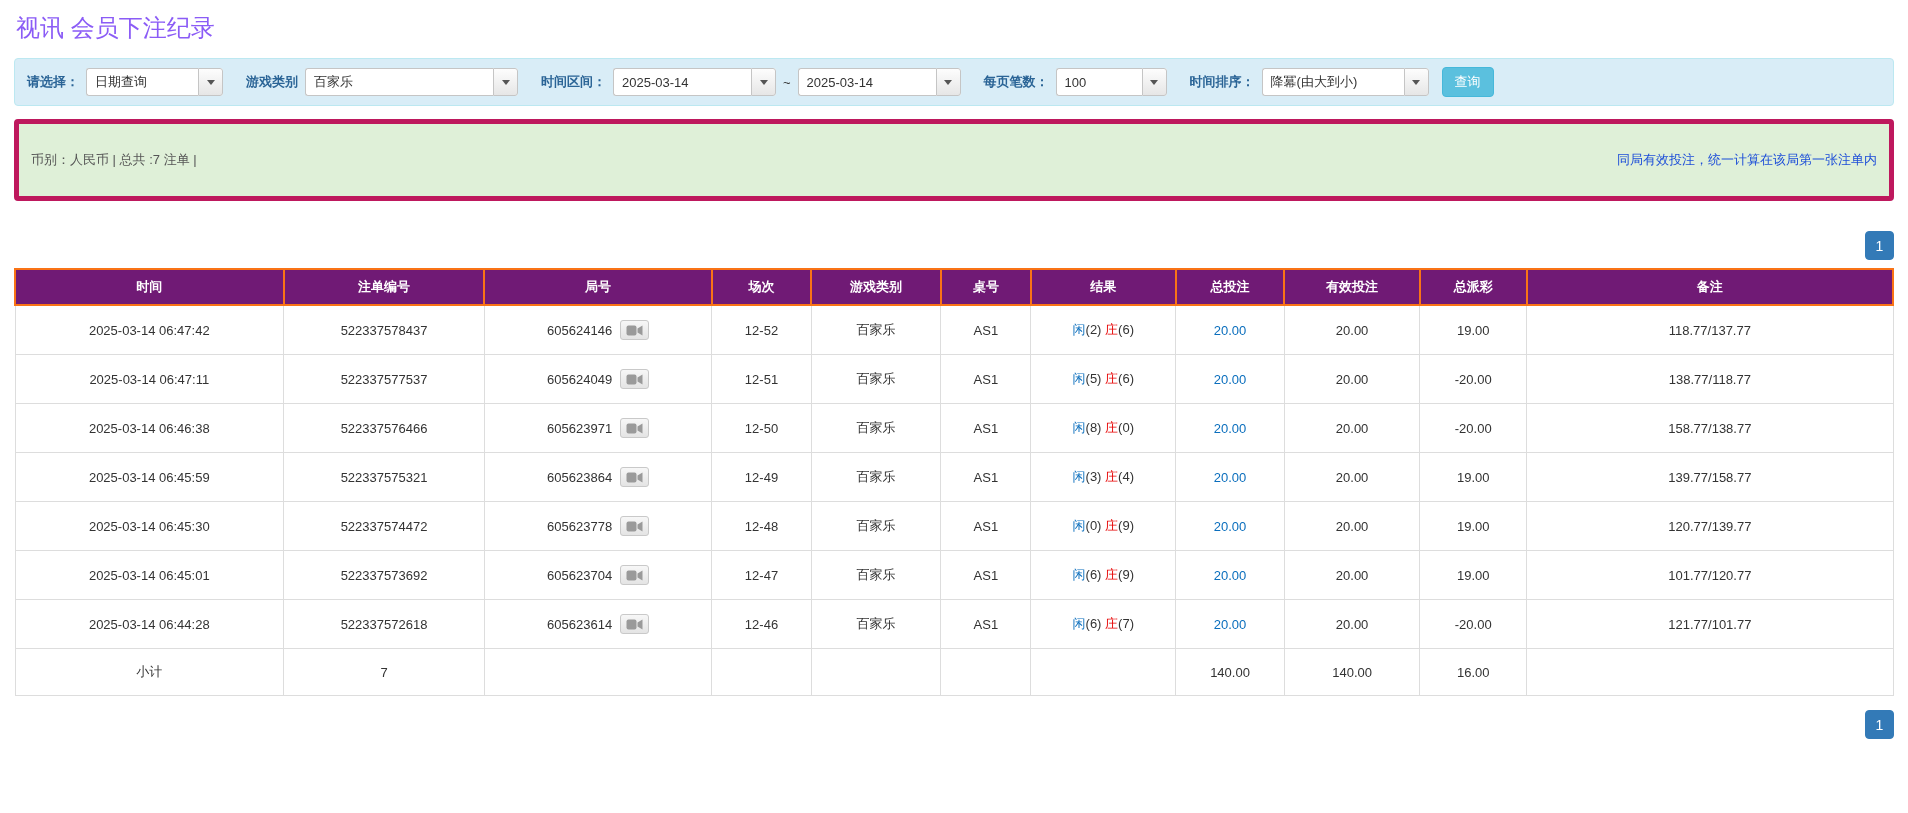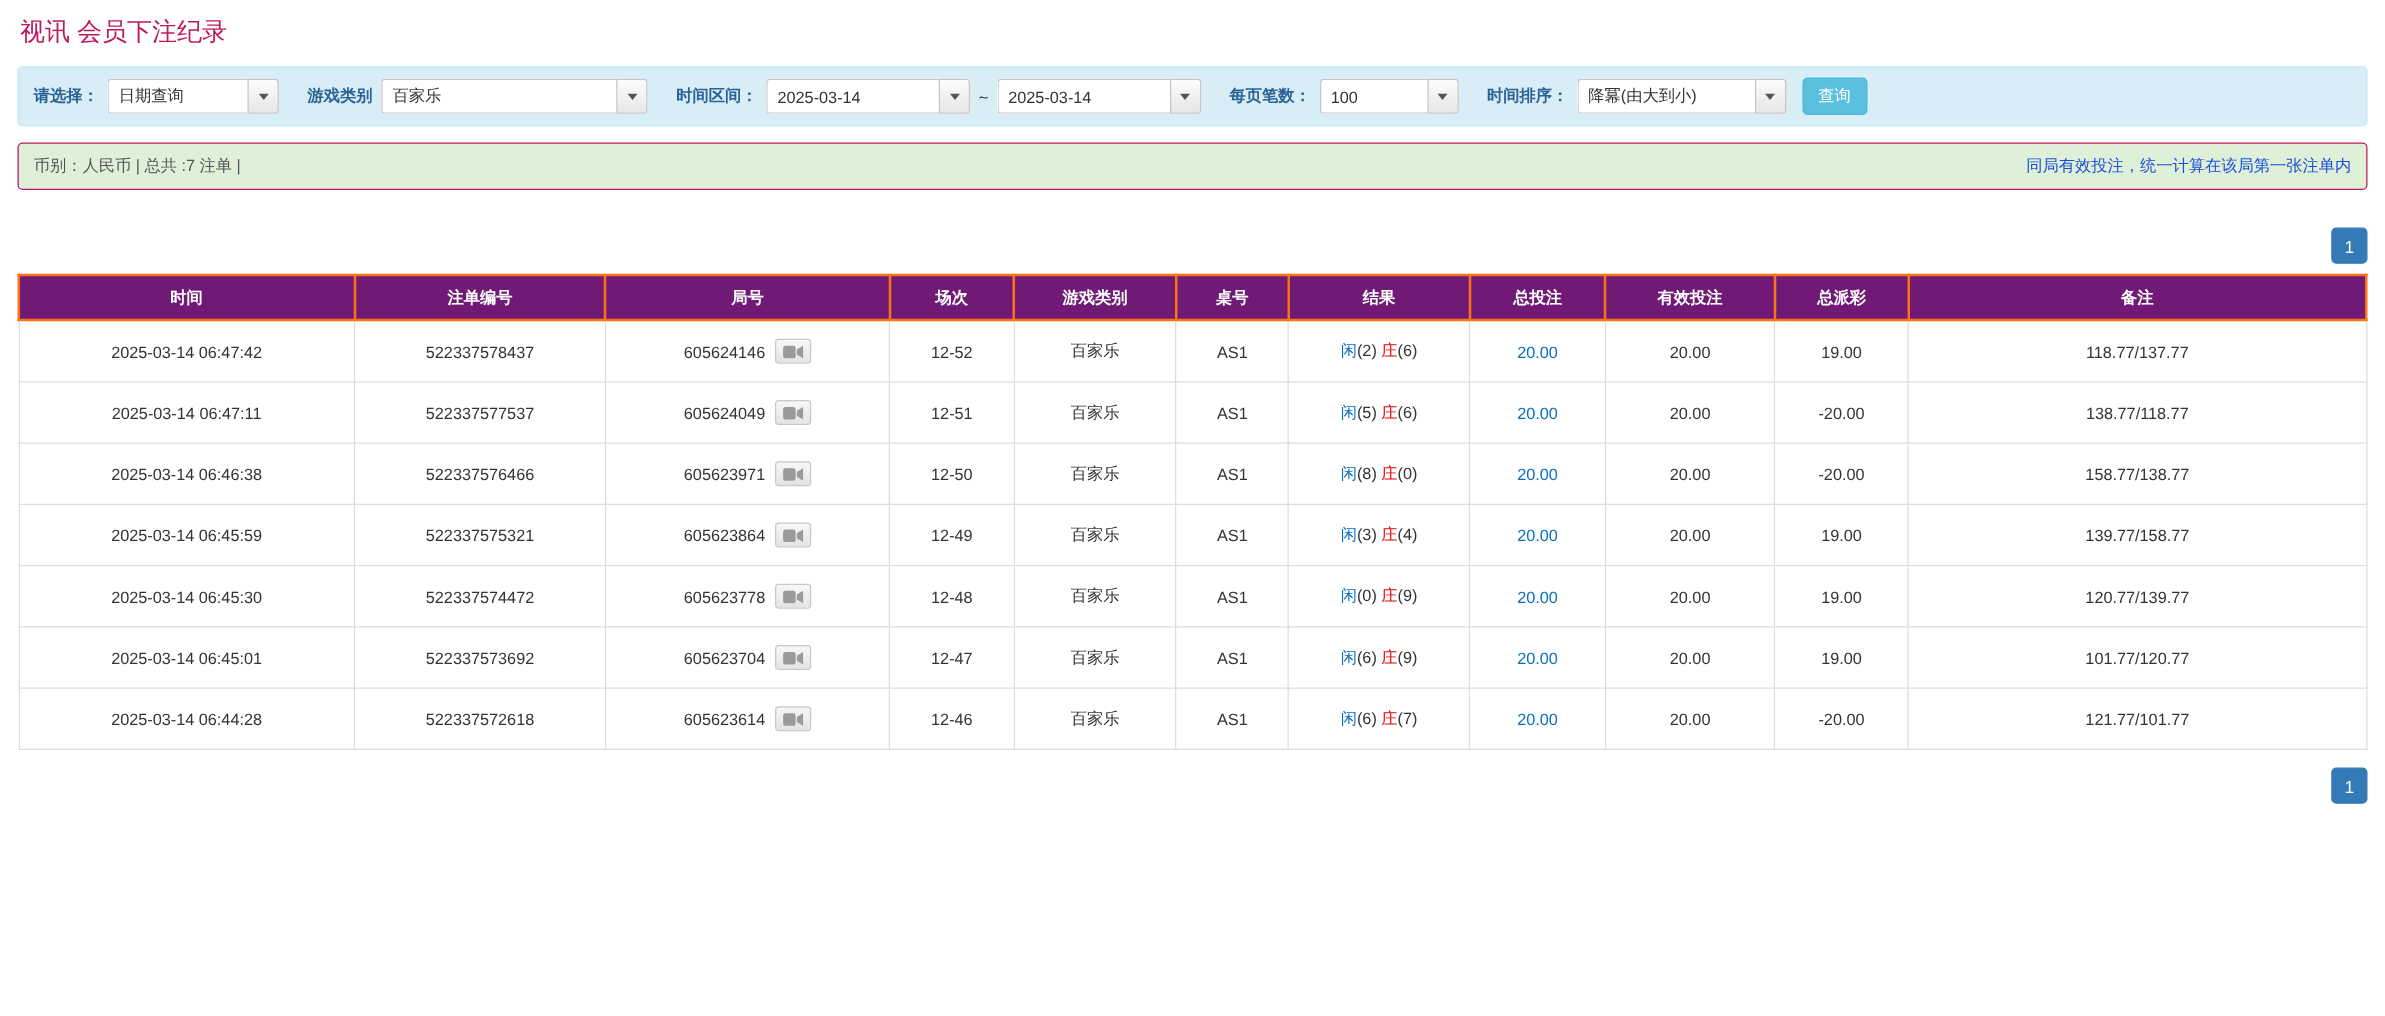--- a/index.html
+++ b/index.html
@@ -5,23 +5,23 @@
   * { box-sizing: border-box; margin: 0; padding: 0; }
   html, body { background: #fff; }
   body {
     font-family: "Liberation Sans", "DejaVu Sans", sans-serif;
     color: #333;
     font-size: 13px;
   }
   .page { padding: 10px 14px 20px; min-width: 1500px; }
 
   .page-title {
-    font-size: 20px;
+    font-size: 24px;
     font-weight: normal;
-    color: #be185d;
+    color: #8b5cf6;
     margin: 2px 0 14px 2px;
   }
 
   
   .filter-bar {
     background: #d9edf7;
     border: 1px solid #bce8f1;
     border-radius: 4px;
     padding: 8px 10px;
     display: flex;
@@ -79,24 +79,24 @@
     height: 30px;
     border-radius: 4px;
     margin-left: 8px;
     cursor: pointer;
     font-family: inherit;
   }
 
   
   .info-bar {
     background: #dff0d8;
-    border: 1px solid #be185d;
+    border: 5px solid #be185d;
     border-radius: 4px;
     margin-top: 13px;
-    padding: 9px 12px;
+    padding: 27px 12px;
     display: flex;
     justify-content: space-between;
     align-items: center;
     font-size: 13px;
   }
   .info-left { color: #555; }
   .info-right { color: #1d4ed8; }
 
   
   .pagination-row { display: flex; justify-content: flex-end; }
@@ -440,20 +440,33 @@
       <span class="player">闲</span><span>(6)</span>
       <span class="banker">庄</span><span>(7)</span>
     </td>
     <td><span class="bet-link">20.00</span></td>
     <td>20.00</td>
     <td class="neg">-20.00</td>
     <td>121.77/101.77</td>
   </tr>
 </tbody>
     <tbody>
+      <tr class="total-row">
+        <td>小计</td>
+        <td>7</td>
+        <td></td>
+        <td></td>
+        <td></td>
+        <td></td>
+        <td></td>
+        <td>140.00</td>
+        <td>140.00</td>
+        <td>16.00</td>
+        <td></td>
+      </tr>
     </tbody>
   </table>
 
   <div class="pagination-row pager-bottom">
     <button class="page-btn">1</button>
   </div>
 
 </div>
 
 </body></html>

